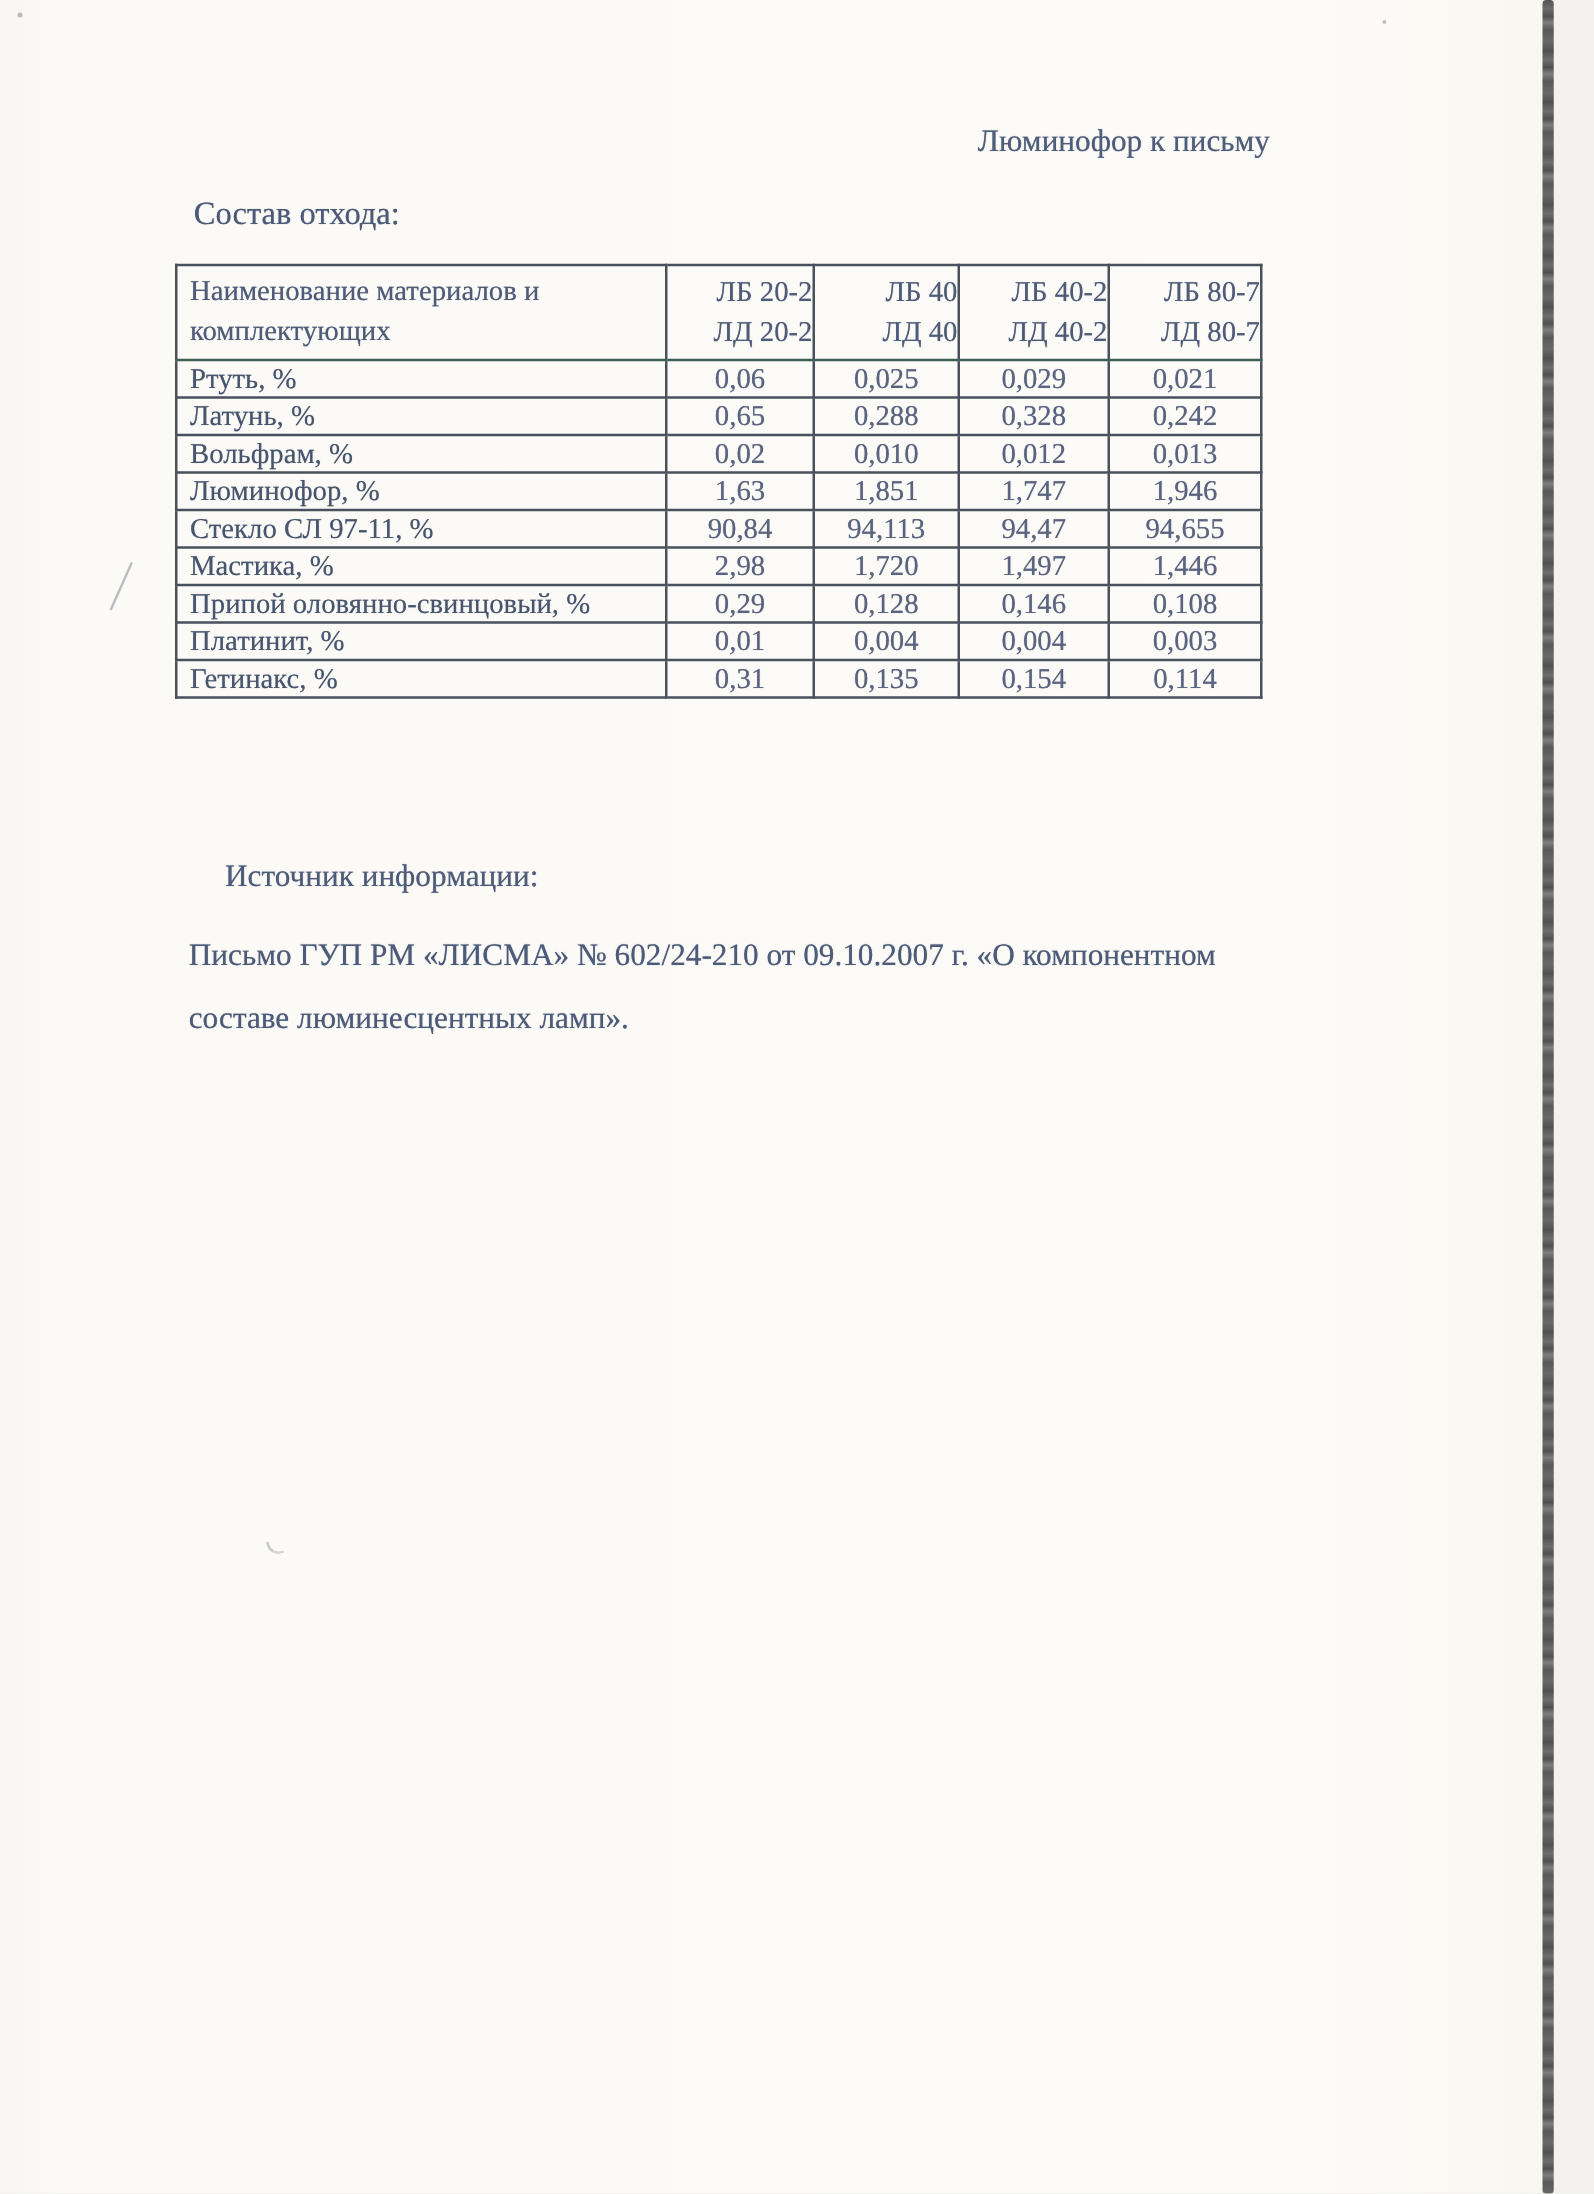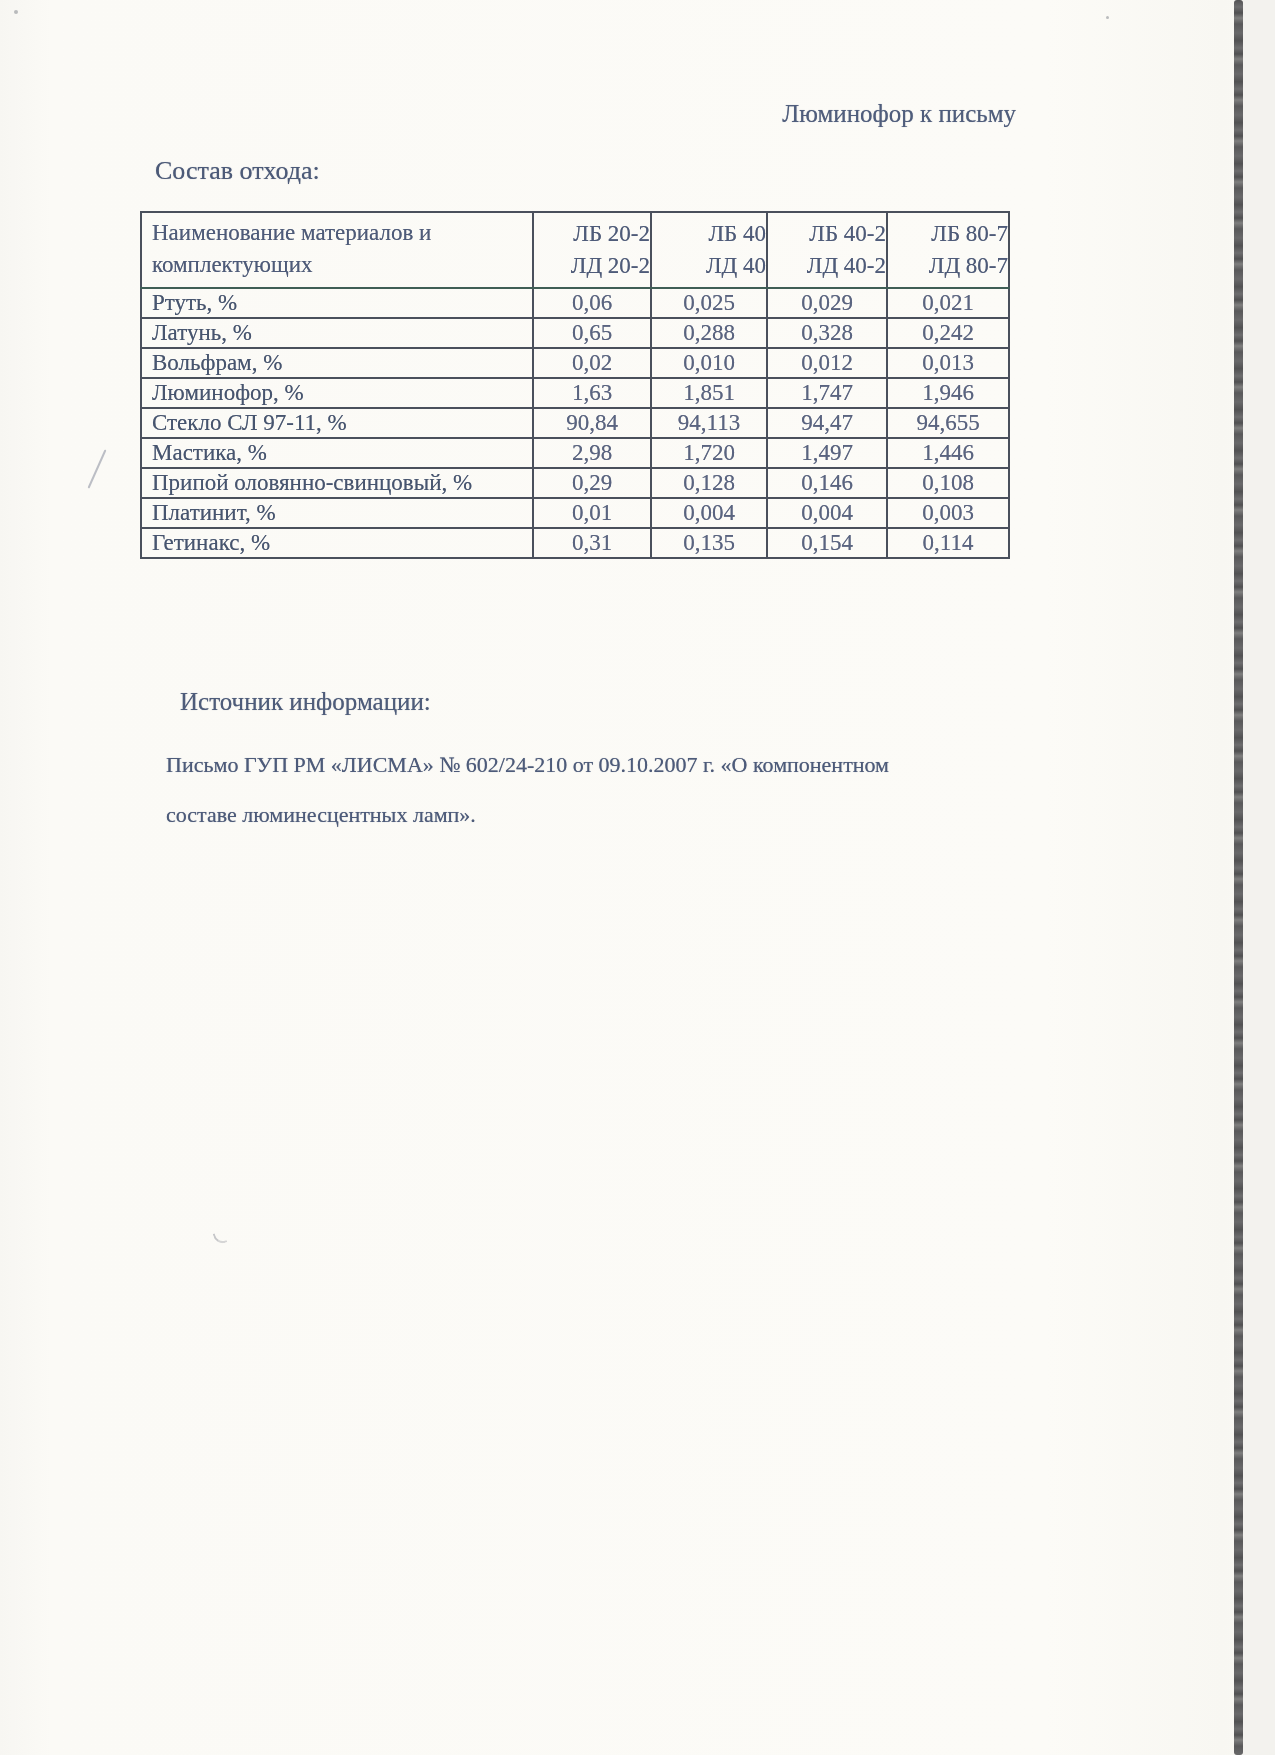--- a/index.html
+++ b/index.html
@@ -80,23 +80,23 @@
     top: 688px;
     left: 155px;
     font-size: 25px;
     color: #4e5c7a;
     text-shadow: 0 0 0.7px rgba(80,92,118,0.75);
     margin-left: 25px;
   }
   .source-text {
     position: absolute;
     top: 740px;
-    left: 166px;
+    left: 151px;
     width: 900px;
-    font-size: 22px;
+    font-size: 25px;
     line-height: 50px;
     color: #4d5b7a;
     text-shadow: 0 0 0.7px rgba(80,92,118,0.75);
   }
   
   .scan-edge-strip {
     position: absolute;
     top: 0;
     left: 1234px;
     width: 9px;

